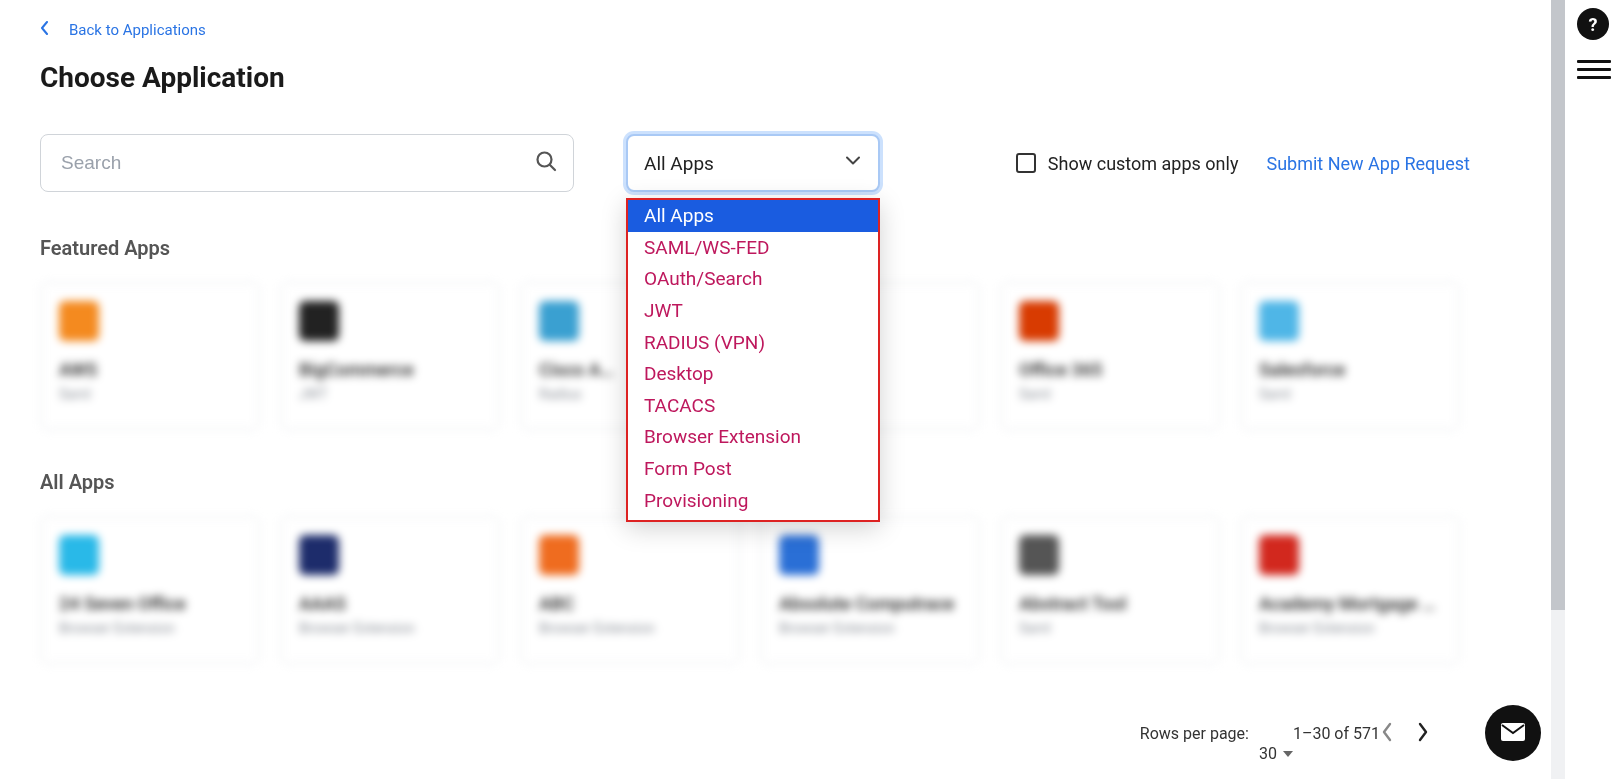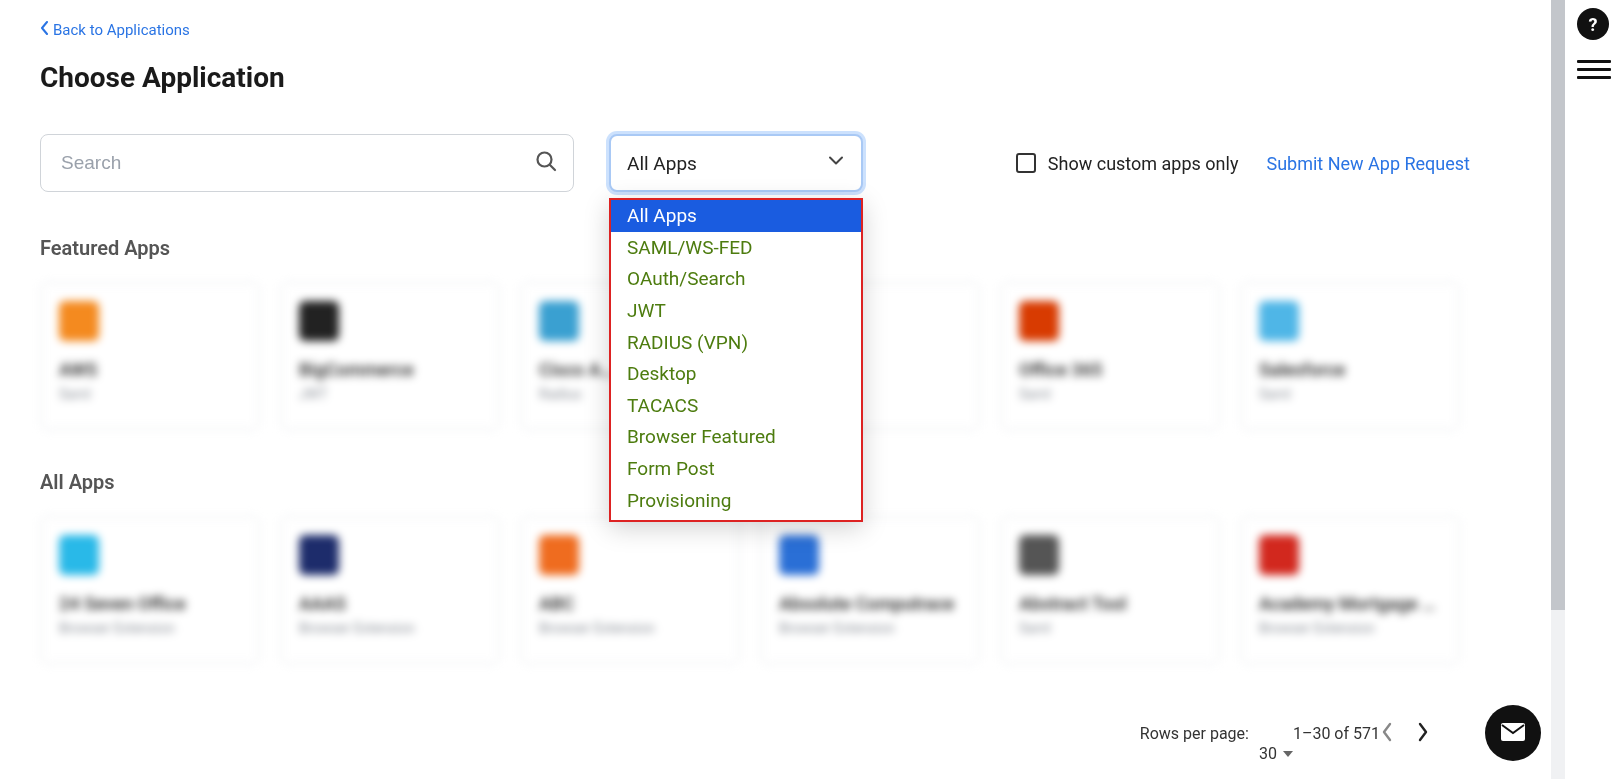--- a/index.html
+++ b/index.html
@@ -10,37 +10,37 @@
     width: 1510px;
     padding: 20px 40px 40px 40px;
     position: relative;
   }
 
   .back-link {
     color: #2a74e4;
     font-size: 15px;
     display: inline-flex;
     align-items: center;
-    gap: 4px;
+    gap: 20px;
     cursor: pointer;
     margin-bottom: 22px;
   }
   .back-link svg { width: 9px; height: 14px; }
 
   .page-title {
     font-size: 28px;
     font-weight: 700;
     color: #1a1a1a;
     margin-bottom: 40px;
   }
 
   .controls-row {
     display: flex;
     align-items: center;
-    gap: 35px;
+    gap: 52px;
     margin-bottom: 44px;
   }
 
   .search-wrap {
     position: relative;
     width: 534px;
   }
   .search-input {
     width: 100%;
     height: 58px;
@@ -93,21 +93,21 @@
     width: 254px;
     background: #fff;
     border: 2px solid #d22;
     box-shadow: 0 6px 24px rgba(0,0,0,0.18);
     z-index: 50;
     padding-bottom: 4px;
   }
   .dropdown-item {
     padding: 3px 16px;
     font-size: 19px;
-    color: #4d7c0f;
+    color: #be185d;
     cursor: pointer;
     line-height: 1.35;
   }
   .dropdown-item.selected {
     background: #1a5ce0;
     color: #fff;
   }
 
   .right-controls {
     margin-left: auto;
@@ -276,21 +276,21 @@
         </span>
       </div>
       <div class="dropdown" id="filter-dropdown">
           <div class="dropdown-item selected">All Apps</div>
           <div class="dropdown-item">SAML/WS-FED</div>
           <div class="dropdown-item">OAuth/Search</div>
           <div class="dropdown-item">JWT</div>
           <div class="dropdown-item">RADIUS (VPN)</div>
           <div class="dropdown-item">Desktop</div>
           <div class="dropdown-item">TACACS</div>
-          <div class="dropdown-item">Browser Featured</div>
+          <div class="dropdown-item">Browser Extension</div>
           <div class="dropdown-item">Form Post</div>
           <div class="dropdown-item">Provisioning</div>
         </div>
     </div>
 
     <div class="right-controls">
       <label class="checkbox-wrap">
         <span class="checkbox-box"></span>
         <span>Show custom apps only</span>
       </label>

